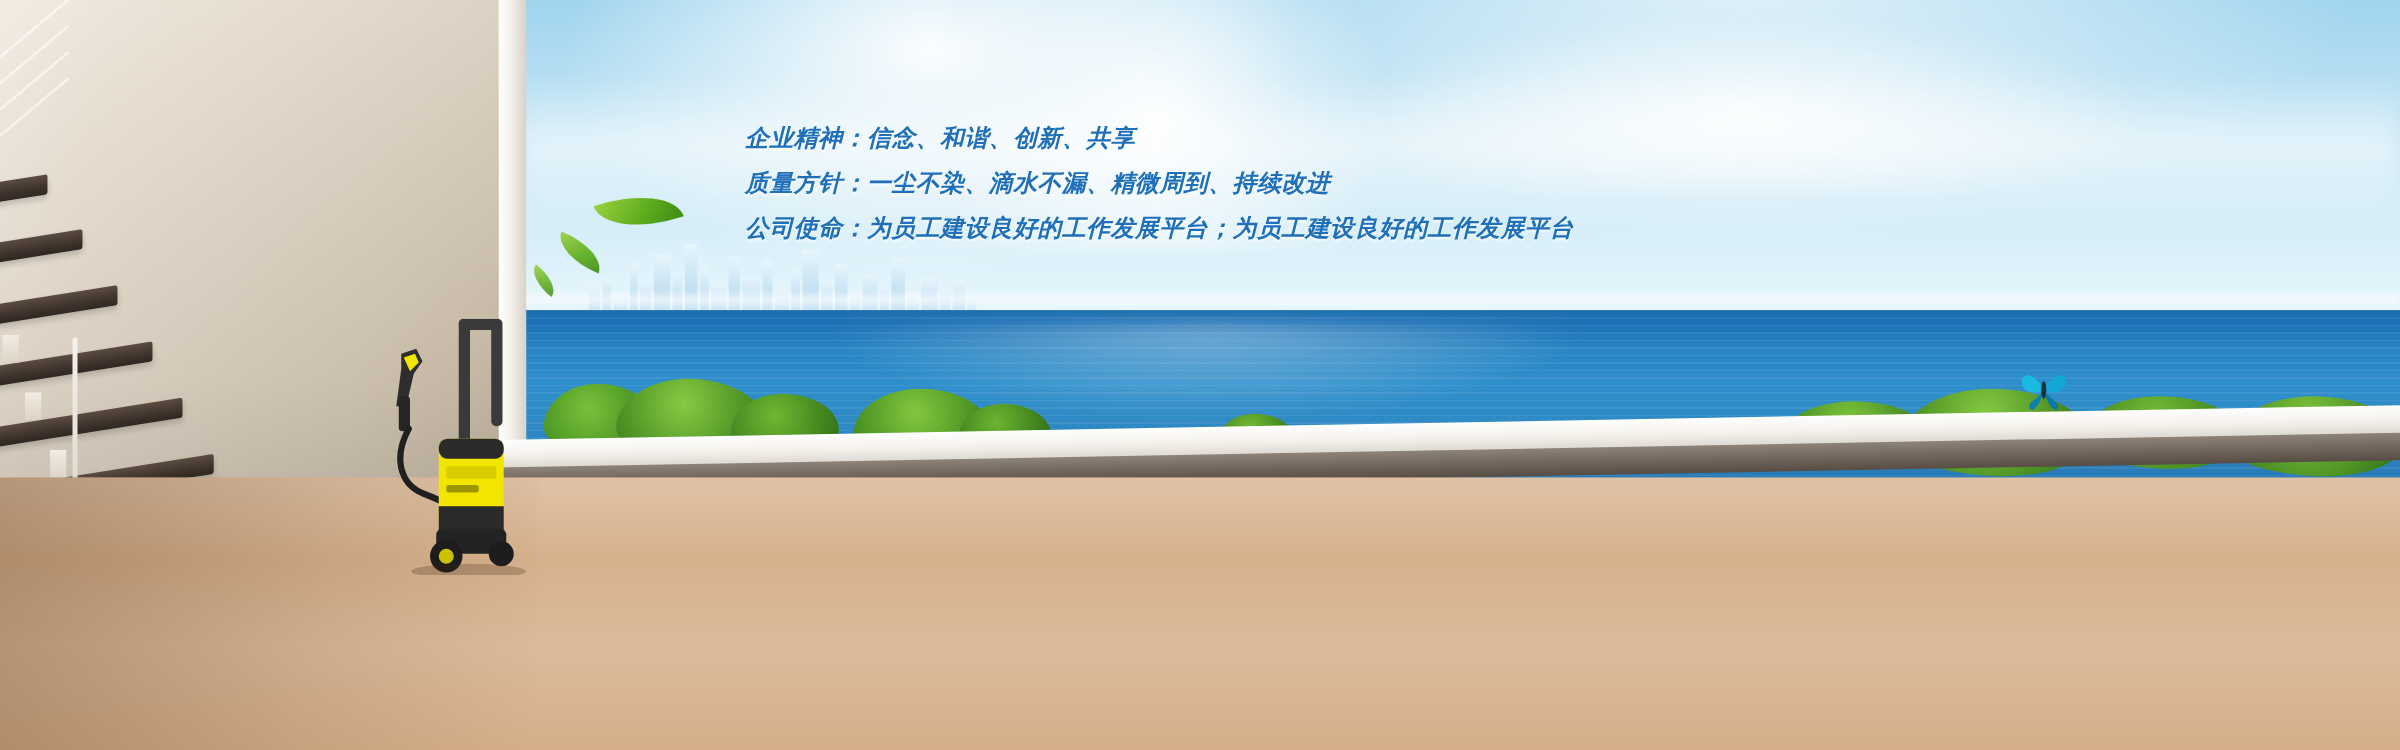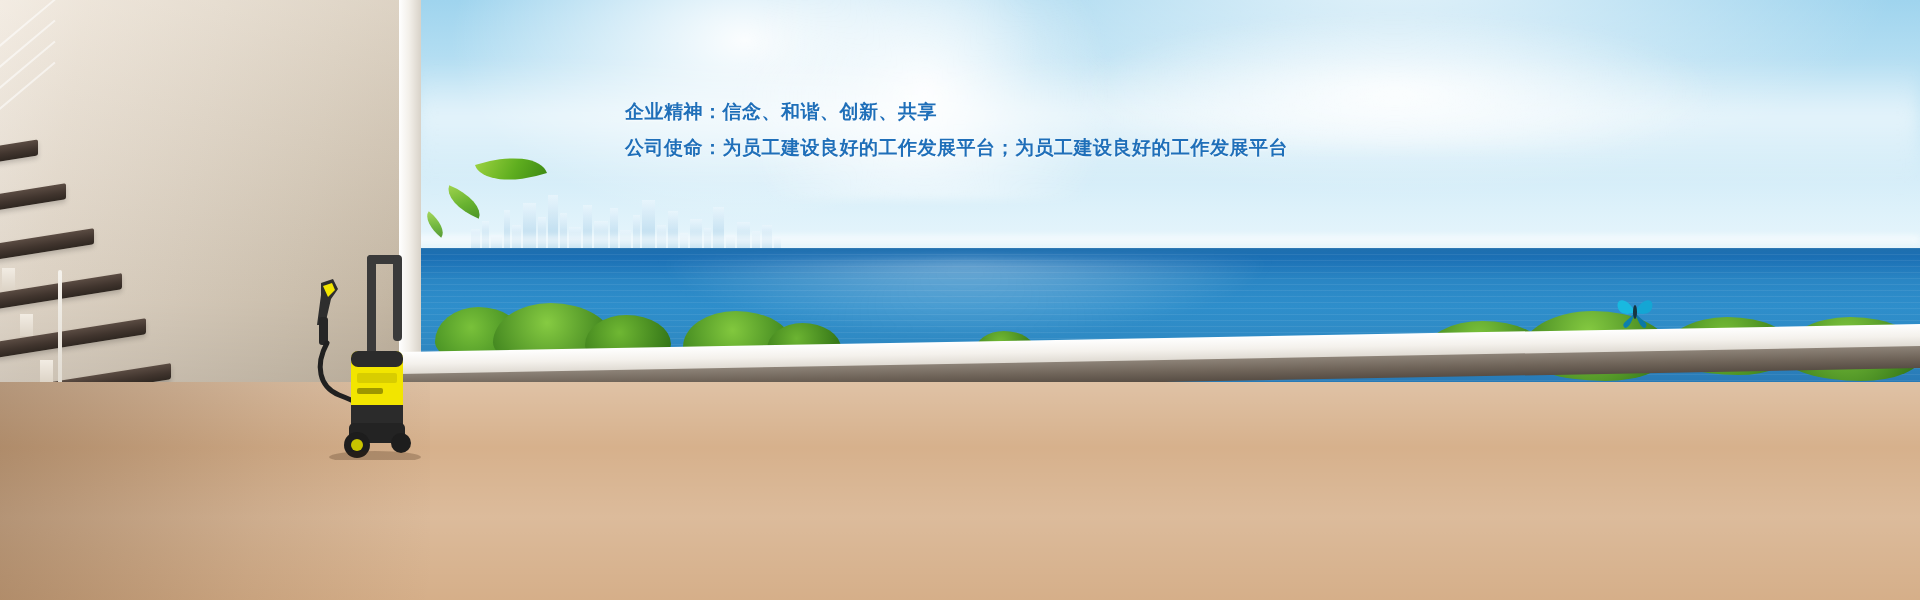--- a/index.html
+++ b/index.html
@@ -79,21 +79,21 @@
         background-color:#d2a87f;}
   .floor-sheen{position:absolute;left:0;top:382px;width:1920px;height:218px;
         background:linear-gradient(180deg, rgba(255,255,255,.30) 0%, rgba(255,255,255,.10) 30%, rgba(255,255,255,.22) 62%, rgba(255,255,255,.08) 100%);}
   .floor-left-shade{position:absolute;left:0;top:382px;width:430px;height:218px;
         background:linear-gradient(100deg, rgba(80,50,25,.30) 0%, rgba(80,50,25,.10) 60%, rgba(80,50,25,0) 100%);}
 
   
   .washer{position:absolute;left:305px;top:255px;width:120px;height:205px;}
 
   
-  .textblock{position:absolute;left:625px;top:94px;width:760px;}
+  .textblock{position:absolute;left:596px;top:94px;width:760px;font-style:italic;}
   .tline{color:#1f6fb9;font-size:19px;line-height:36px;font-weight:700;white-space:nowrap;
          text-shadow:0 1px 2px rgba(255,255,255,.85);letter-spacing:.5px;}
 </style>
 </head>
 <body>
 
 <div class="stage">
 
   <div class="mural">
     <div class="sky"></div>
@@ -220,16 +220,17 @@
       <circle cx="52" cy="190" r="13" fill="#1d1d1d"></circle>
       <circle cx="52" cy="190" r="6" fill="#c9c300"></circle>
       <circle cx="96" cy="188" r="10" fill="#1d1d1d"></circle>
 
       <ellipse cx="70" cy="202" rx="46" ry="6" fill="rgba(60,35,15,.25)"></ellipse>
     </svg>
   </div>
 
   <div class="textblock">
     <div class="tline">企业精神：信念、和谐、创新、共享</div>
+    <div class="tline">质量方针：一尘不染、滴水不漏、精微周到、持续改进</div>
     <div class="tline">公司使命：为员工建设良好的工作发展平台；为员工建设良好的工作发展平台</div>
   </div>
 
 </div>
 
 </body></html>

